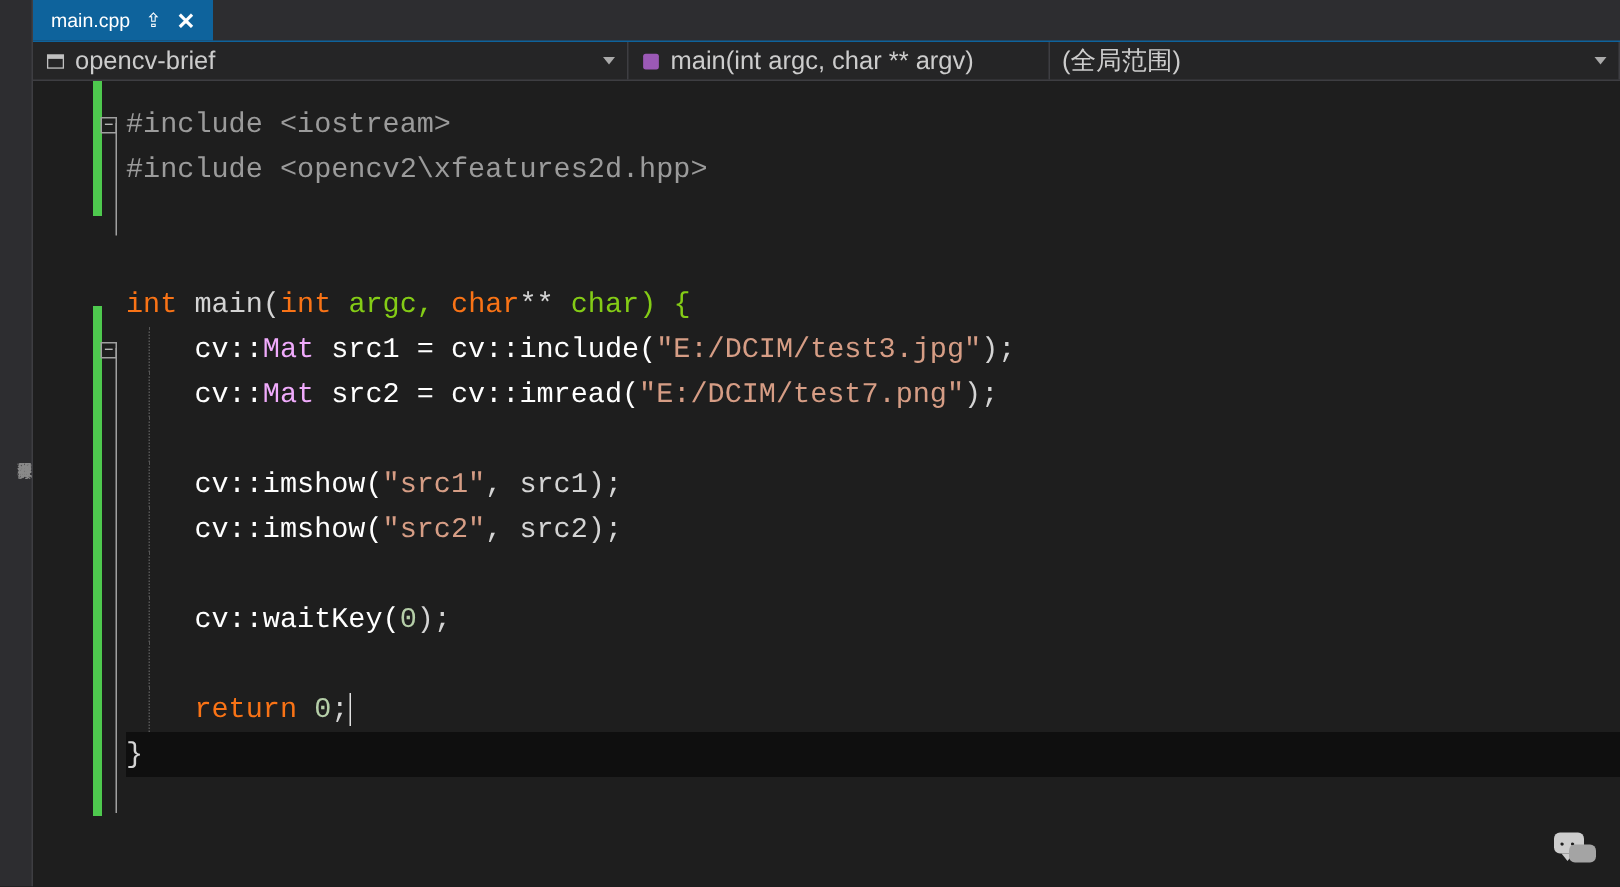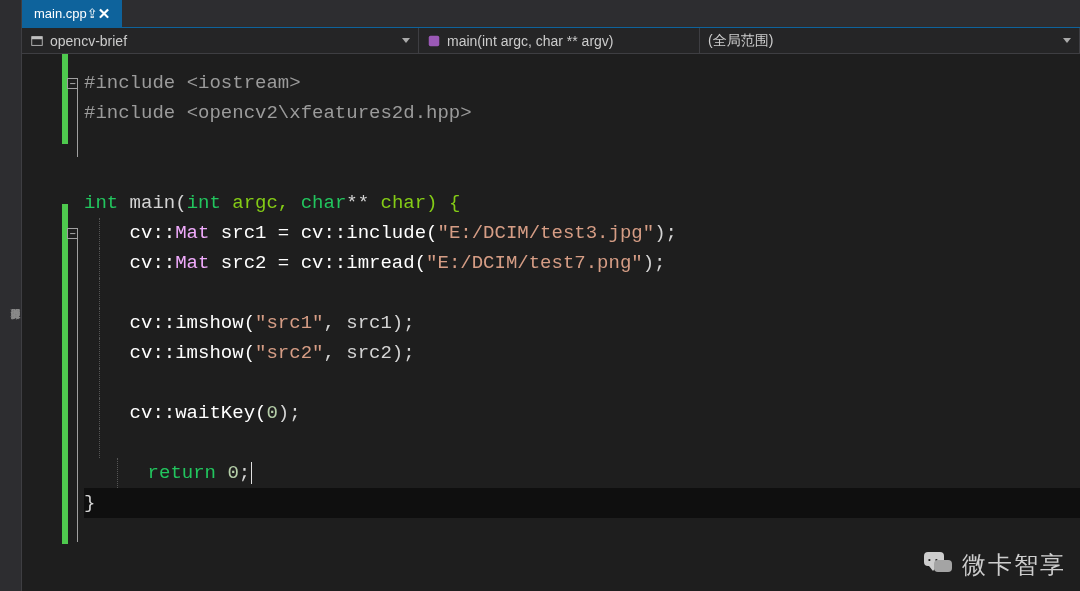--- a/index.html
+++ b/index.html
@@ -43,41 +43,41 @@
     align-items: stretch;
     border-bottom: 1px solid #0e639c;
   }
   .tab {
     display: flex;
     align-items: center;
     padding: 0 12px;
     font-size: 13px;
     color: #fff;
     background: #0e639c;
-    gap: 0;
+    gap: 10px;
     font-family: "Segoe UI", sans-serif;
   }
   .tab .pin, .tab .close {
     font-size: 13px;
     cursor: pointer;
     color: #fff;
   }
   .tab .close { font-size: 15px; font-weight: bold; }
   .nav-bar {
     height: 26px;
     background: #252526;
     display: flex;
     align-items: stretch;
     border-bottom: 1px solid #3e3e42;
   }
   .nav-item {
     display: flex;
     align-items: center;
     padding: 0 8px;
-    font-size: 14px;
+    font-size: 17px;
     color: #cccccc;
     border-right: 1px solid #3e3e42;
     font-family: "Segoe UI", sans-serif;
     gap: 6px;
   }
   .nav-item.project { flex: 0 0 397px; justify-content: space-between; }
   .nav-item.scope   { flex: 0 0 380px; justify-content: space-between; }
   .nav-item.symbol  { flex: 1; }
   .nav-icon {
     width: 14px; height: 14px;
@@ -149,21 +149,21 @@
     background: #a0a0a0;
   }
   .green-marker {
     position: absolute;
     left: 40px;
     width: 6px;
     background: #4ec94e;
   }
   
   .gray   { color: #9b9b9b; }
-  .kw     { color: #22c55e; text-align: right; }
+  .kw     { color: #f97316; text-align: right; }
   .type   { color: #f0abfc; }
   .param  { color: #84cc16; }
   .str    { color: #d69d85; }
   .num    { color: #b5cea8; }
   .punct  { color: #d4d4d4; }
   .fn     { color: #ffffff; }
   .highlight-line {
     position: absolute;
     left: 62px;
     right: 0;
@@ -307,28 +307,27 @@
         <div class="code-line"></div>
         <div class="code-line"><span class="kw">int</span><span class="punct"> main(</span><span class="kw">int</span><span class="param"> argc, </span><span class="kw">char</span><span class="punct">**</span><span class="param"> char) {</span></div>
         <div class="code-line dotted-guide"><span class="fn">    cv::</span><span class="type">Mat</span><span class="fn"> src1 = cv::include(</span><span class="str">"E:/DCIM/test3.jpg"</span><span class="punct">);</span></div>
         <div class="code-line dotted-guide"><span class="fn">    cv::</span><span class="type">Mat</span><span class="fn"> src2 = cv::imread(</span><span class="str">"E:/DCIM/test7.png"</span><span class="punct">);</span></div>
         <div class="code-line dotted-guide"></div>
         <div class="code-line dotted-guide"><span class="fn">    cv::imshow(</span><span class="str">"src1"</span><span class="punct">, src1);</span></div>
         <div class="code-line dotted-guide"><span class="fn">    cv::imshow(</span><span class="str">"src2"</span><span class="punct">, src2);</span></div>
         <div class="code-line dotted-guide"></div>
         <div class="code-line dotted-guide"><span class="fn">    cv::waitKey(</span><span class="num">0</span><span class="punct">);</span></div>
         <div class="code-line dotted-guide"></div>
-        <div class="code-line dotted-guide" style="position:relative;z-index:2;margin-left:18px;"><span class="kw">    return </span><span class="num">0</span><span class="punct">;</span><span class="caret"></span></div>
+        <div class="code-line dotted-guide" style="position:relative;z-index:2;"><span class="kw">    return </span><span class="num">0</span><span class="punct">;</span><span class="caret"></span></div>
         <div class="code-line"><span class="punct">}</span></div>
       </div>
     </div>
   </div>
 </div>
 
 <div class="watermark">
   <div class="watermark-icon">
     <div class="bubble1">
         <span class="dots">• •</span>
       </div>
     <div class="bubble2"></div>
   </div>
-  <span>微卡智享</span>
 </div>
 
 </body></html>

